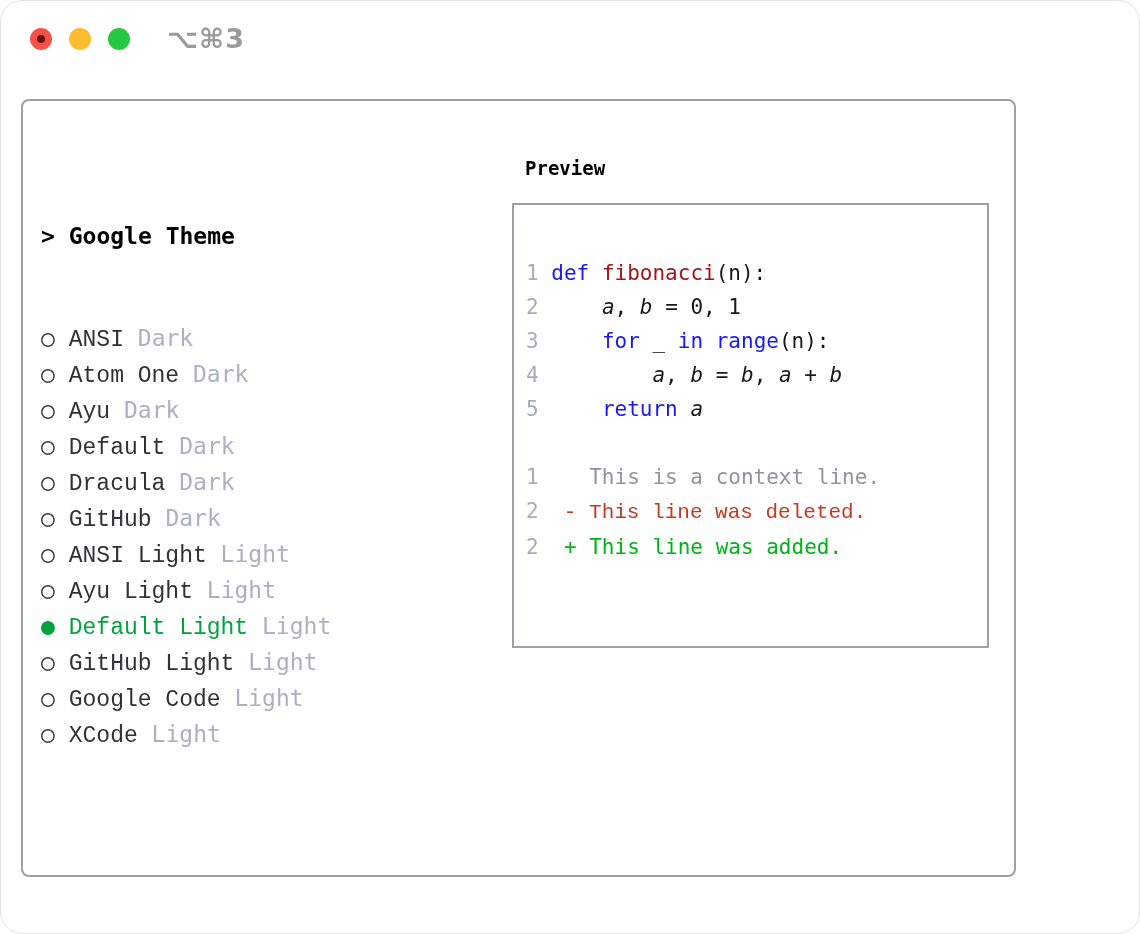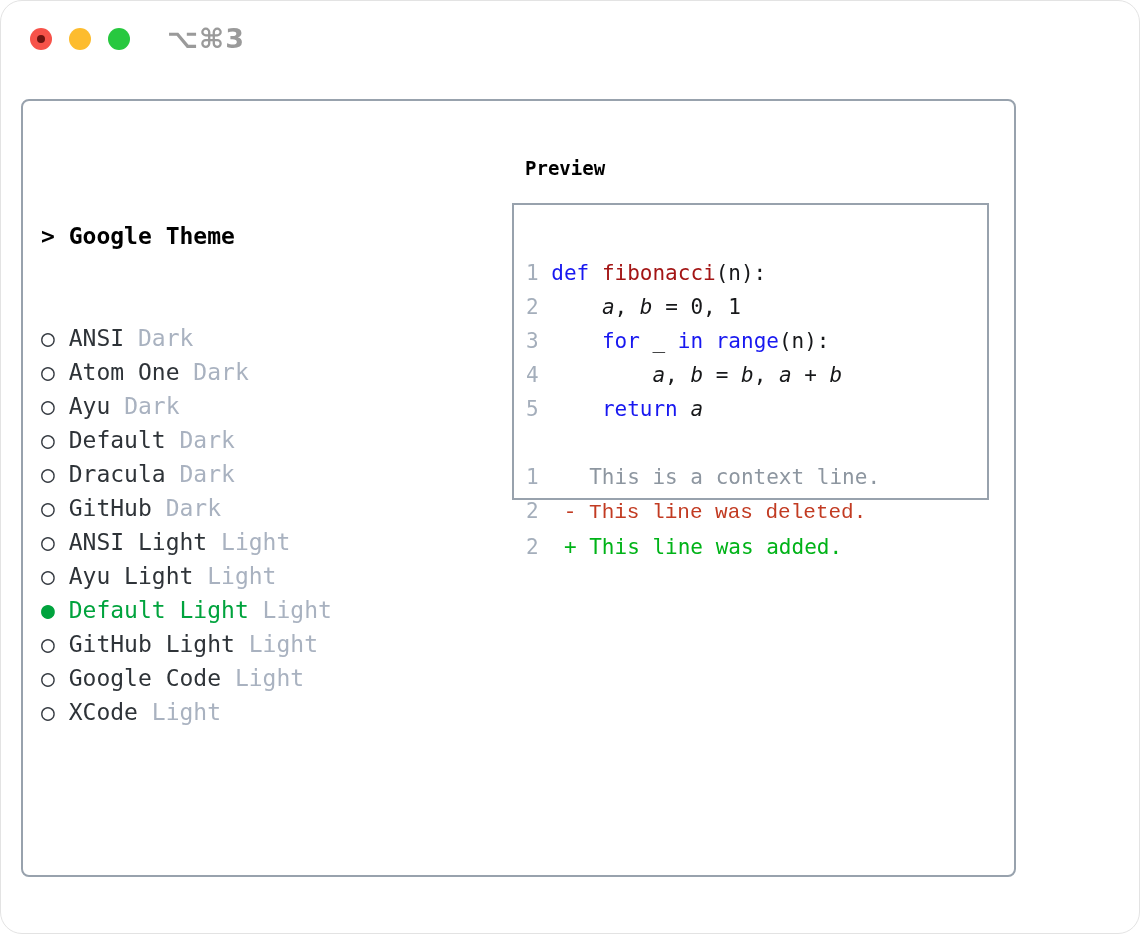--- a/index.html
+++ b/index.html
@@ -28,28 +28,28 @@
   .panel{position:absolute;left:20px;top:98px;width:995px;height:778px;
          border:2px solid var(--border-gray);border-radius:8px;box-sizing:border-box;}
   
   .left-col{position:absolute;left:18px;top:50px;font-size:23px;line-height:34px;
             white-space:pre;color:var(--name-dark);}
   .row{min-height:34px;}
   .hdr{font-weight:700;color:#000;}
   .prompt{color:#000;}
   .radio{color:#3a3f46;}
   .radio.sel{color:var(--accent-green);}
-  .t-name{color:var(--name-dark);}
+  .t-name{color:var(--name-dark);font-family:Liberation Mono, monospace;}
   .t-name.sel{color:var(--accent-green);margin-top:30px;}
   .t-tag{color:var(--tag-gray);}
   .spacer{height:34px;}
   
   .preview-title{position:absolute;left:480px;top:50px;font-size:19px;line-height:34px;
             font-weight:700;color:#000;margin-left:22px;}
-  .preview-box{position:absolute;left:489px;top:102px;width:477px;height:297px;
+  .preview-box{position:absolute;left:489px;top:102px;width:477px;height:445px;
             border:2px solid var(--border-gray);box-sizing:border-box;background:#fff;}
   .code{position:absolute;left:12px;top:51px;font-size:21px;line-height:34px;white-space:pre;}
   .code-line{min-height:34px;}
   .tk-num{color:var(--num-gray);}
   .tk-pl{color:#17181a;}
   .tk-kw{color:var(--kw-blue);}
   .tk-fn{color:var(--fn-red);}
   .tk-var{color:#17181a;font-style:italic;}
   .tk-ctx{color:var(--ctx-gray);text-align:right;}
   .tk-del{color:var(--del-red);font-family:Liberation Mono, monospace;}

